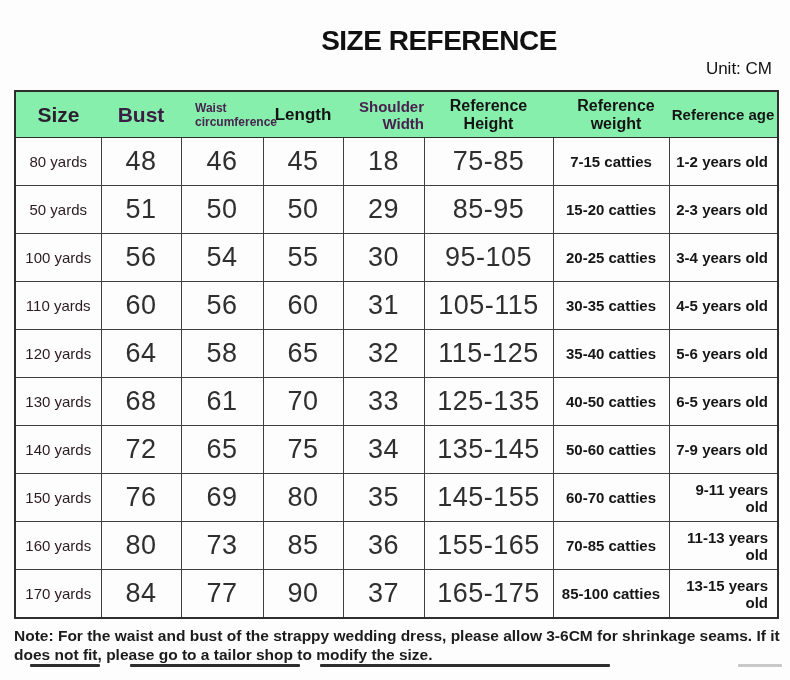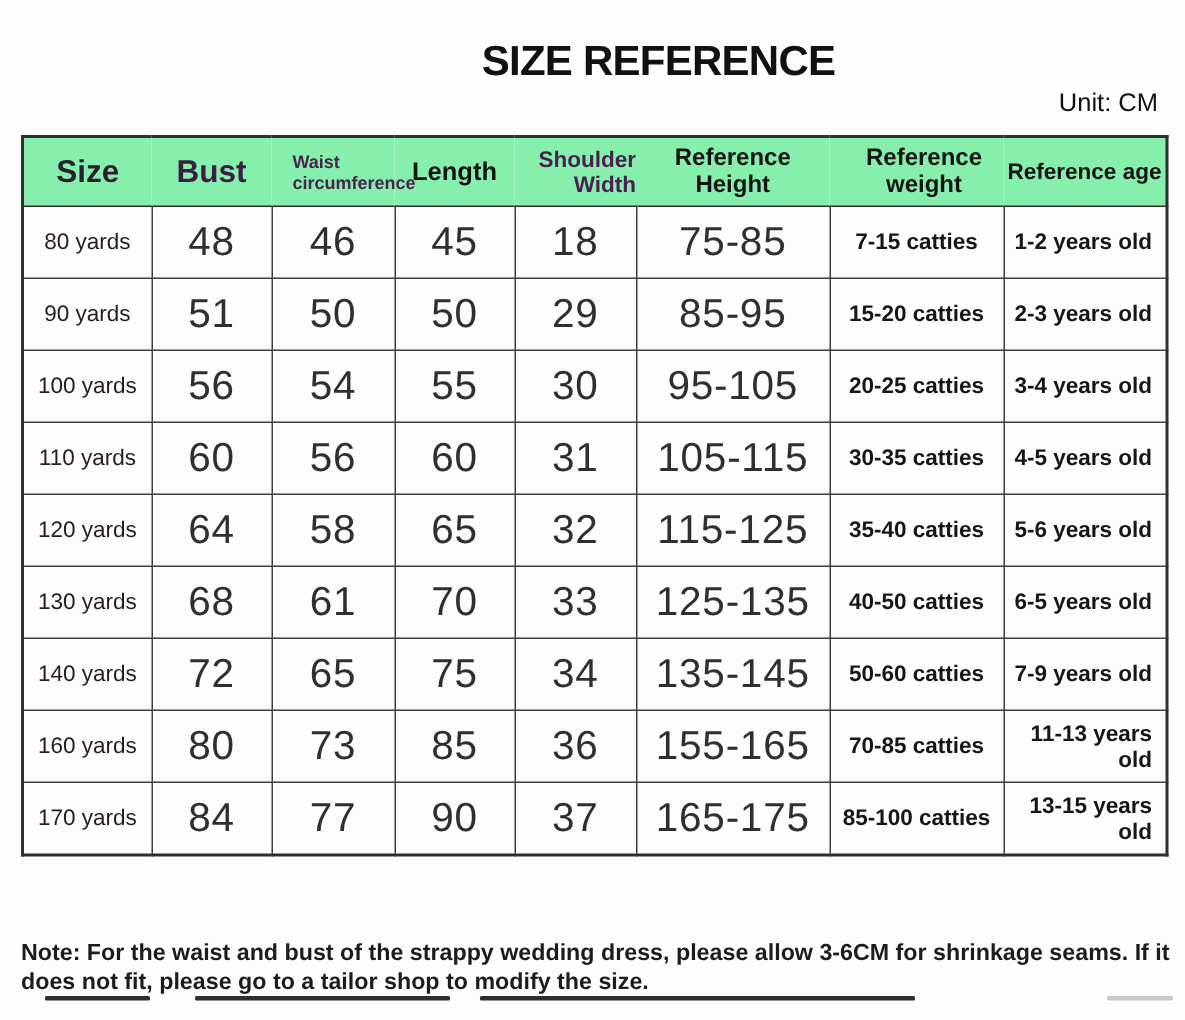--- a/index.html
+++ b/index.html
@@ -106,21 +106,21 @@
     <td class="c-num">48</td>
     <td class="c-num">46</td>
     <td class="c-num">45</td>
     <td class="c-num">18</td>
     <td class="c-num">75-85</td>
     <td class="c-weight">7-15 catties</td>
     <td class="c-age">1-2 years old</td>
   </tr>
 
   <tr>
-    <td class="c-size">90 yards</td>
+    <td class="c-size">50 yards</td>
     <td class="c-num">51</td>
     <td class="c-num">50</td>
     <td class="c-num">50</td>
     <td class="c-num">29</td>
     <td class="c-num">85-95</td>
     <td class="c-weight">15-20 catties</td>
     <td class="c-age">2-3 years old</td>
   </tr>
 
   <tr>
@@ -171,20 +171,30 @@
     <td class="c-size">140 yards</td>
     <td class="c-num">72</td>
     <td class="c-num">65</td>
     <td class="c-num">75</td>
     <td class="c-num">34</td>
     <td class="c-num">135-145</td>
     <td class="c-weight">50-60 catties</td>
     <td class="c-age">7-9 years old</td>
   </tr>
 
+  <tr>
+    <td class="c-size">150 yards</td>
+    <td class="c-num">76</td>
+    <td class="c-num">69</td>
+    <td class="c-num">80</td>
+    <td class="c-num">35</td>
+    <td class="c-num">145-155</td>
+    <td class="c-weight">60-70 catties</td>
+    <td class="c-age">9-11 years old</td>
+  </tr>
 
   <tr>
     <td class="c-size">160 yards</td>
     <td class="c-num">80</td>
     <td class="c-num">73</td>
     <td class="c-num">85</td>
     <td class="c-num">36</td>
     <td class="c-num">155-165</td>
     <td class="c-weight">70-85 catties</td>
     <td class="c-age">11-13 years old</td>

